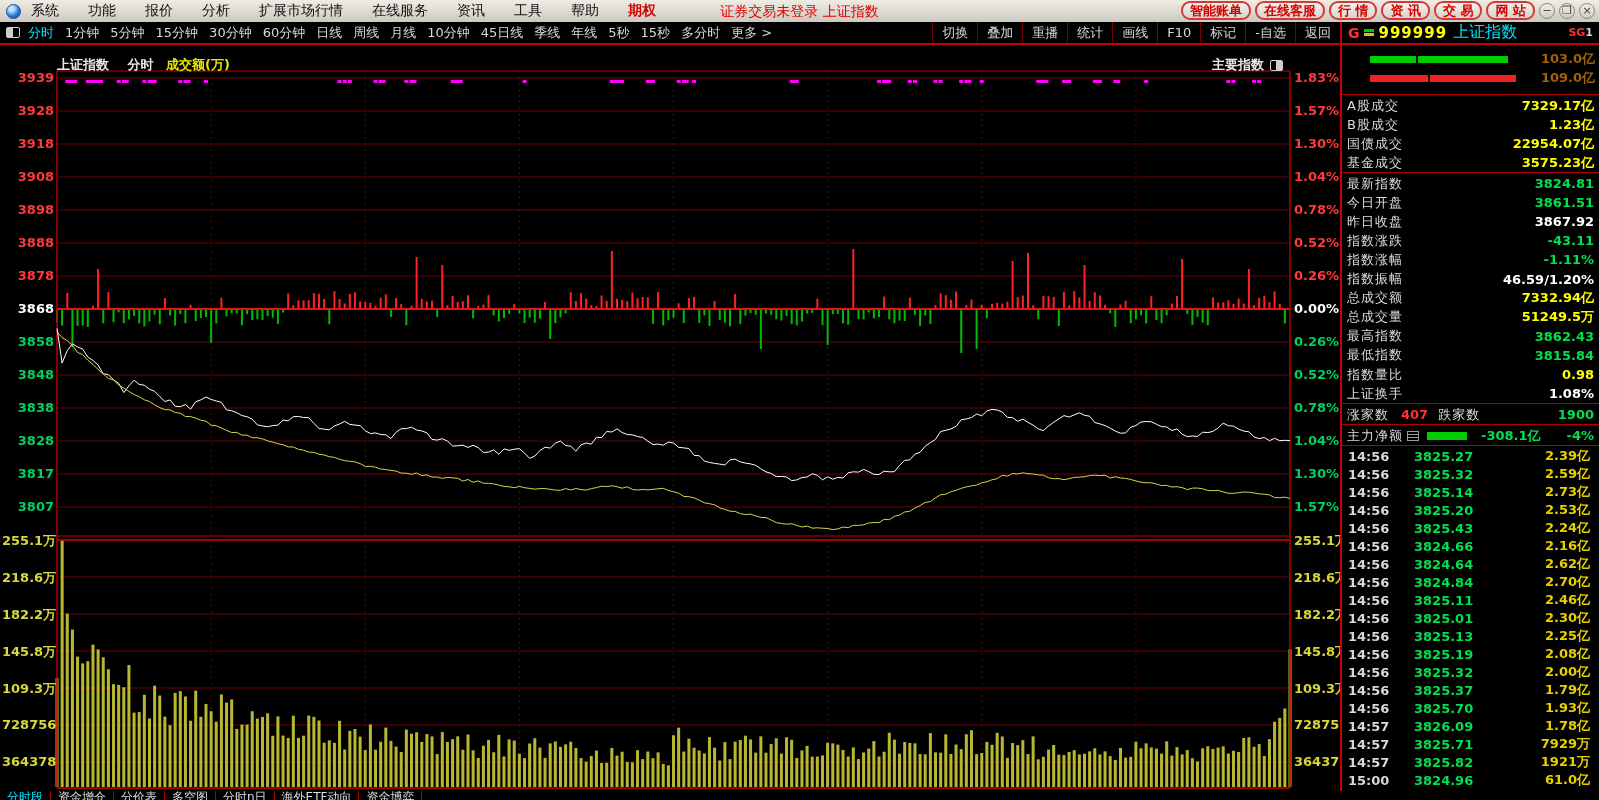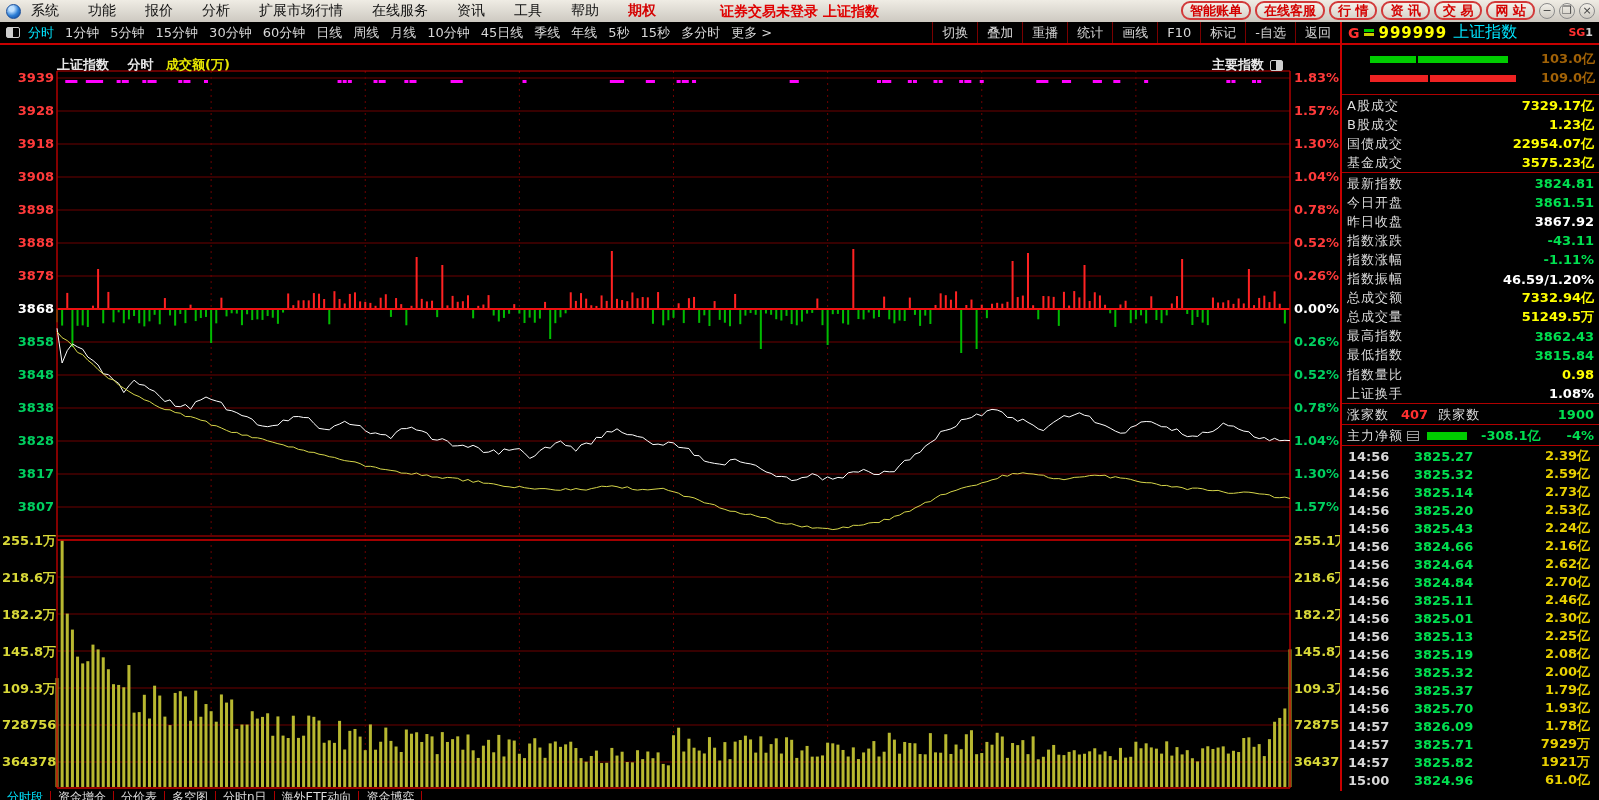--- a/index.html
+++ b/index.html
@@ -9,21 +9,21 @@
 
   
   #titlebar { position:absolute; left:0; top:0; width:1599px; height:22px;
     background:linear-gradient(#efece4,#cdc9c1); display:flex; align-items:center; }
   #logo { width:15px; height:15px; border-radius:50%; margin:0 10px 0 6px;
     background:radial-gradient(circle at 35% 30%, #bfe0ff 0 20%, #2e7fd6 55%, #0a3e8f 100%);
     border:1px solid #1a4f9c; }
   .menu-item { font-size:14px; color:#111; margin-right:29px; white-space:nowrap; cursor:default; }
   .menu-item.accent { color:#d40000; font-weight:bold; }
   #title-alert { position:absolute; left:50%; transform:translateX(-50%); top:3px;
-    color:#e00000; font-size:14px; font-weight:bold; white-space:nowrap; }
+    color:#e00000; font-size:14px; font-weight:normal; white-space:nowrap; }
   #title-right { position:absolute; right:4px; top:1px; display:flex; align-items:center; gap:4px; }
   .quick-btn { border:2px solid #d23a3a; border-radius:9px; color:#d40000; font-weight:bold;
     font-size:13px; padding:0 7px; line-height:15px; background:linear-gradient(#f4f1ea,#d8d4cc); white-space:nowrap; }
   .win-ctl { width:16px; height:16px; border-radius:50%; border:1px solid #8a8a8a; color:#444;
     background:linear-gradient(#f2efe8,#cfcbc3); font-size:11px; line-height:14px; text-align:center; }
 
   
   #toolbar { position:absolute; left:0; top:22px; width:1599px; height:23px; background:#000;
     border-bottom:2px solid #c80000; display:flex; align-items:center; }
   #pane-toggle { width:14px; height:11px; border:1px solid #cfcfcf; border-radius:2px; margin:0 8px 0 6px;

